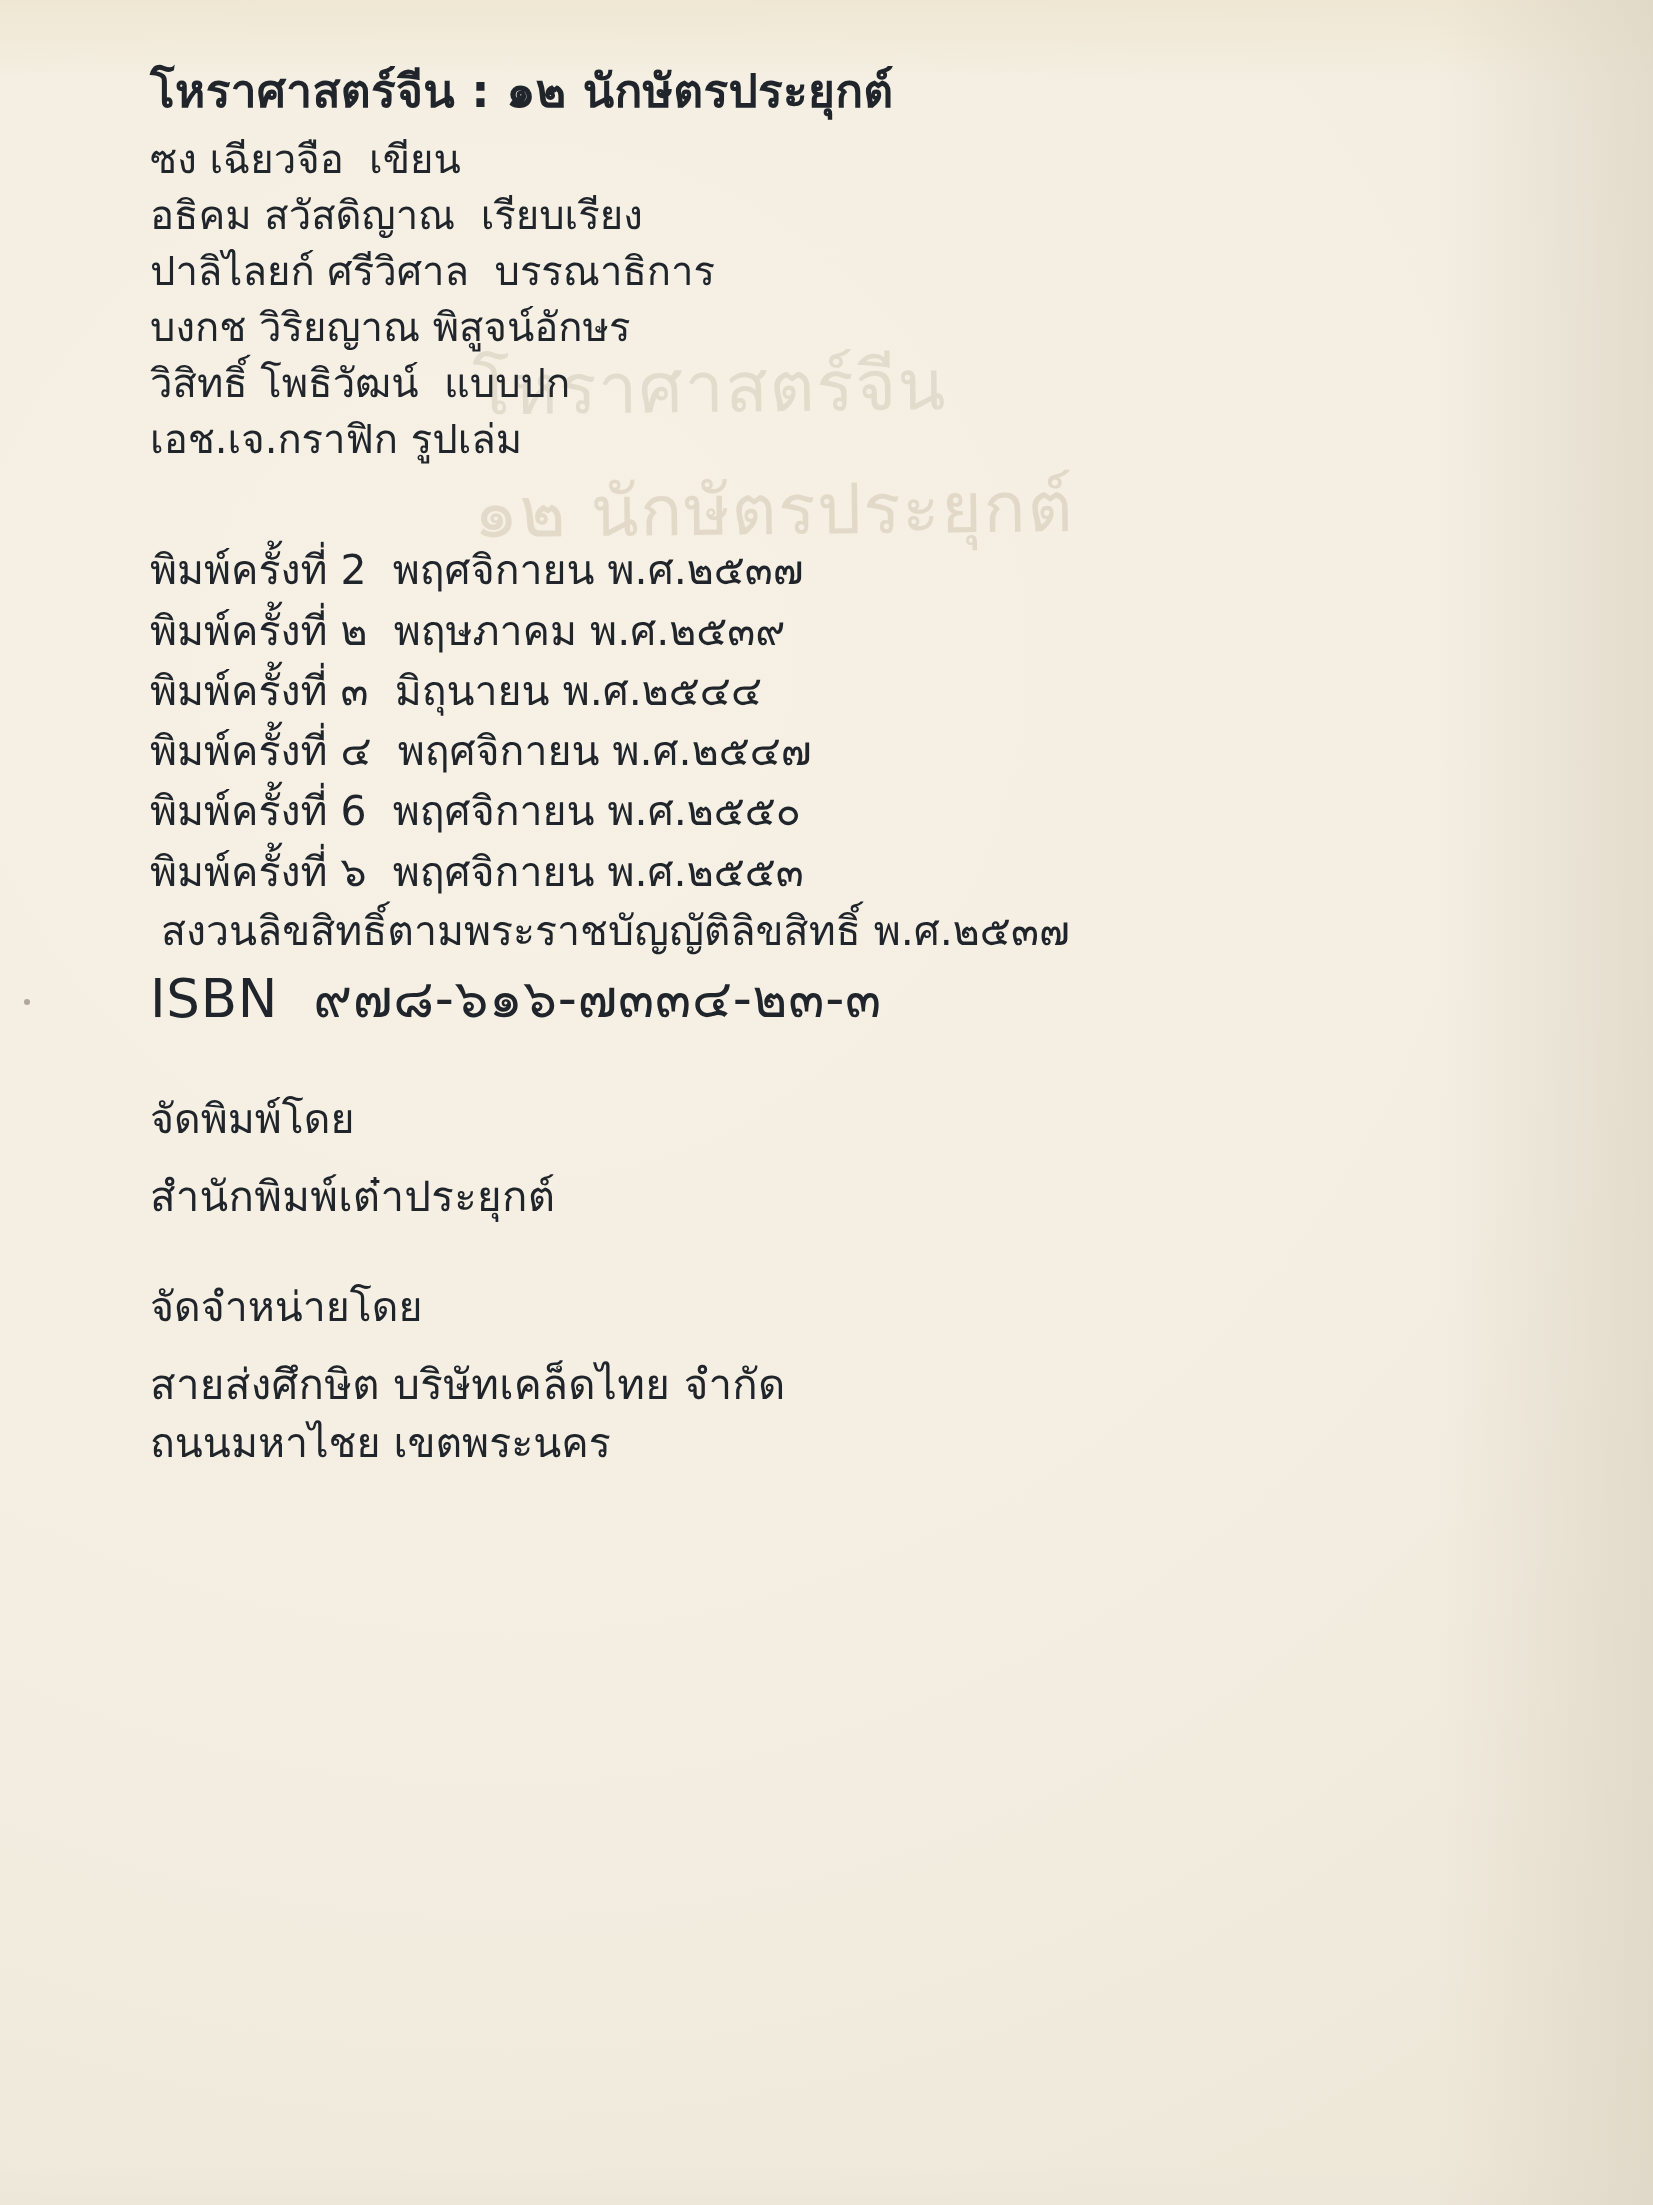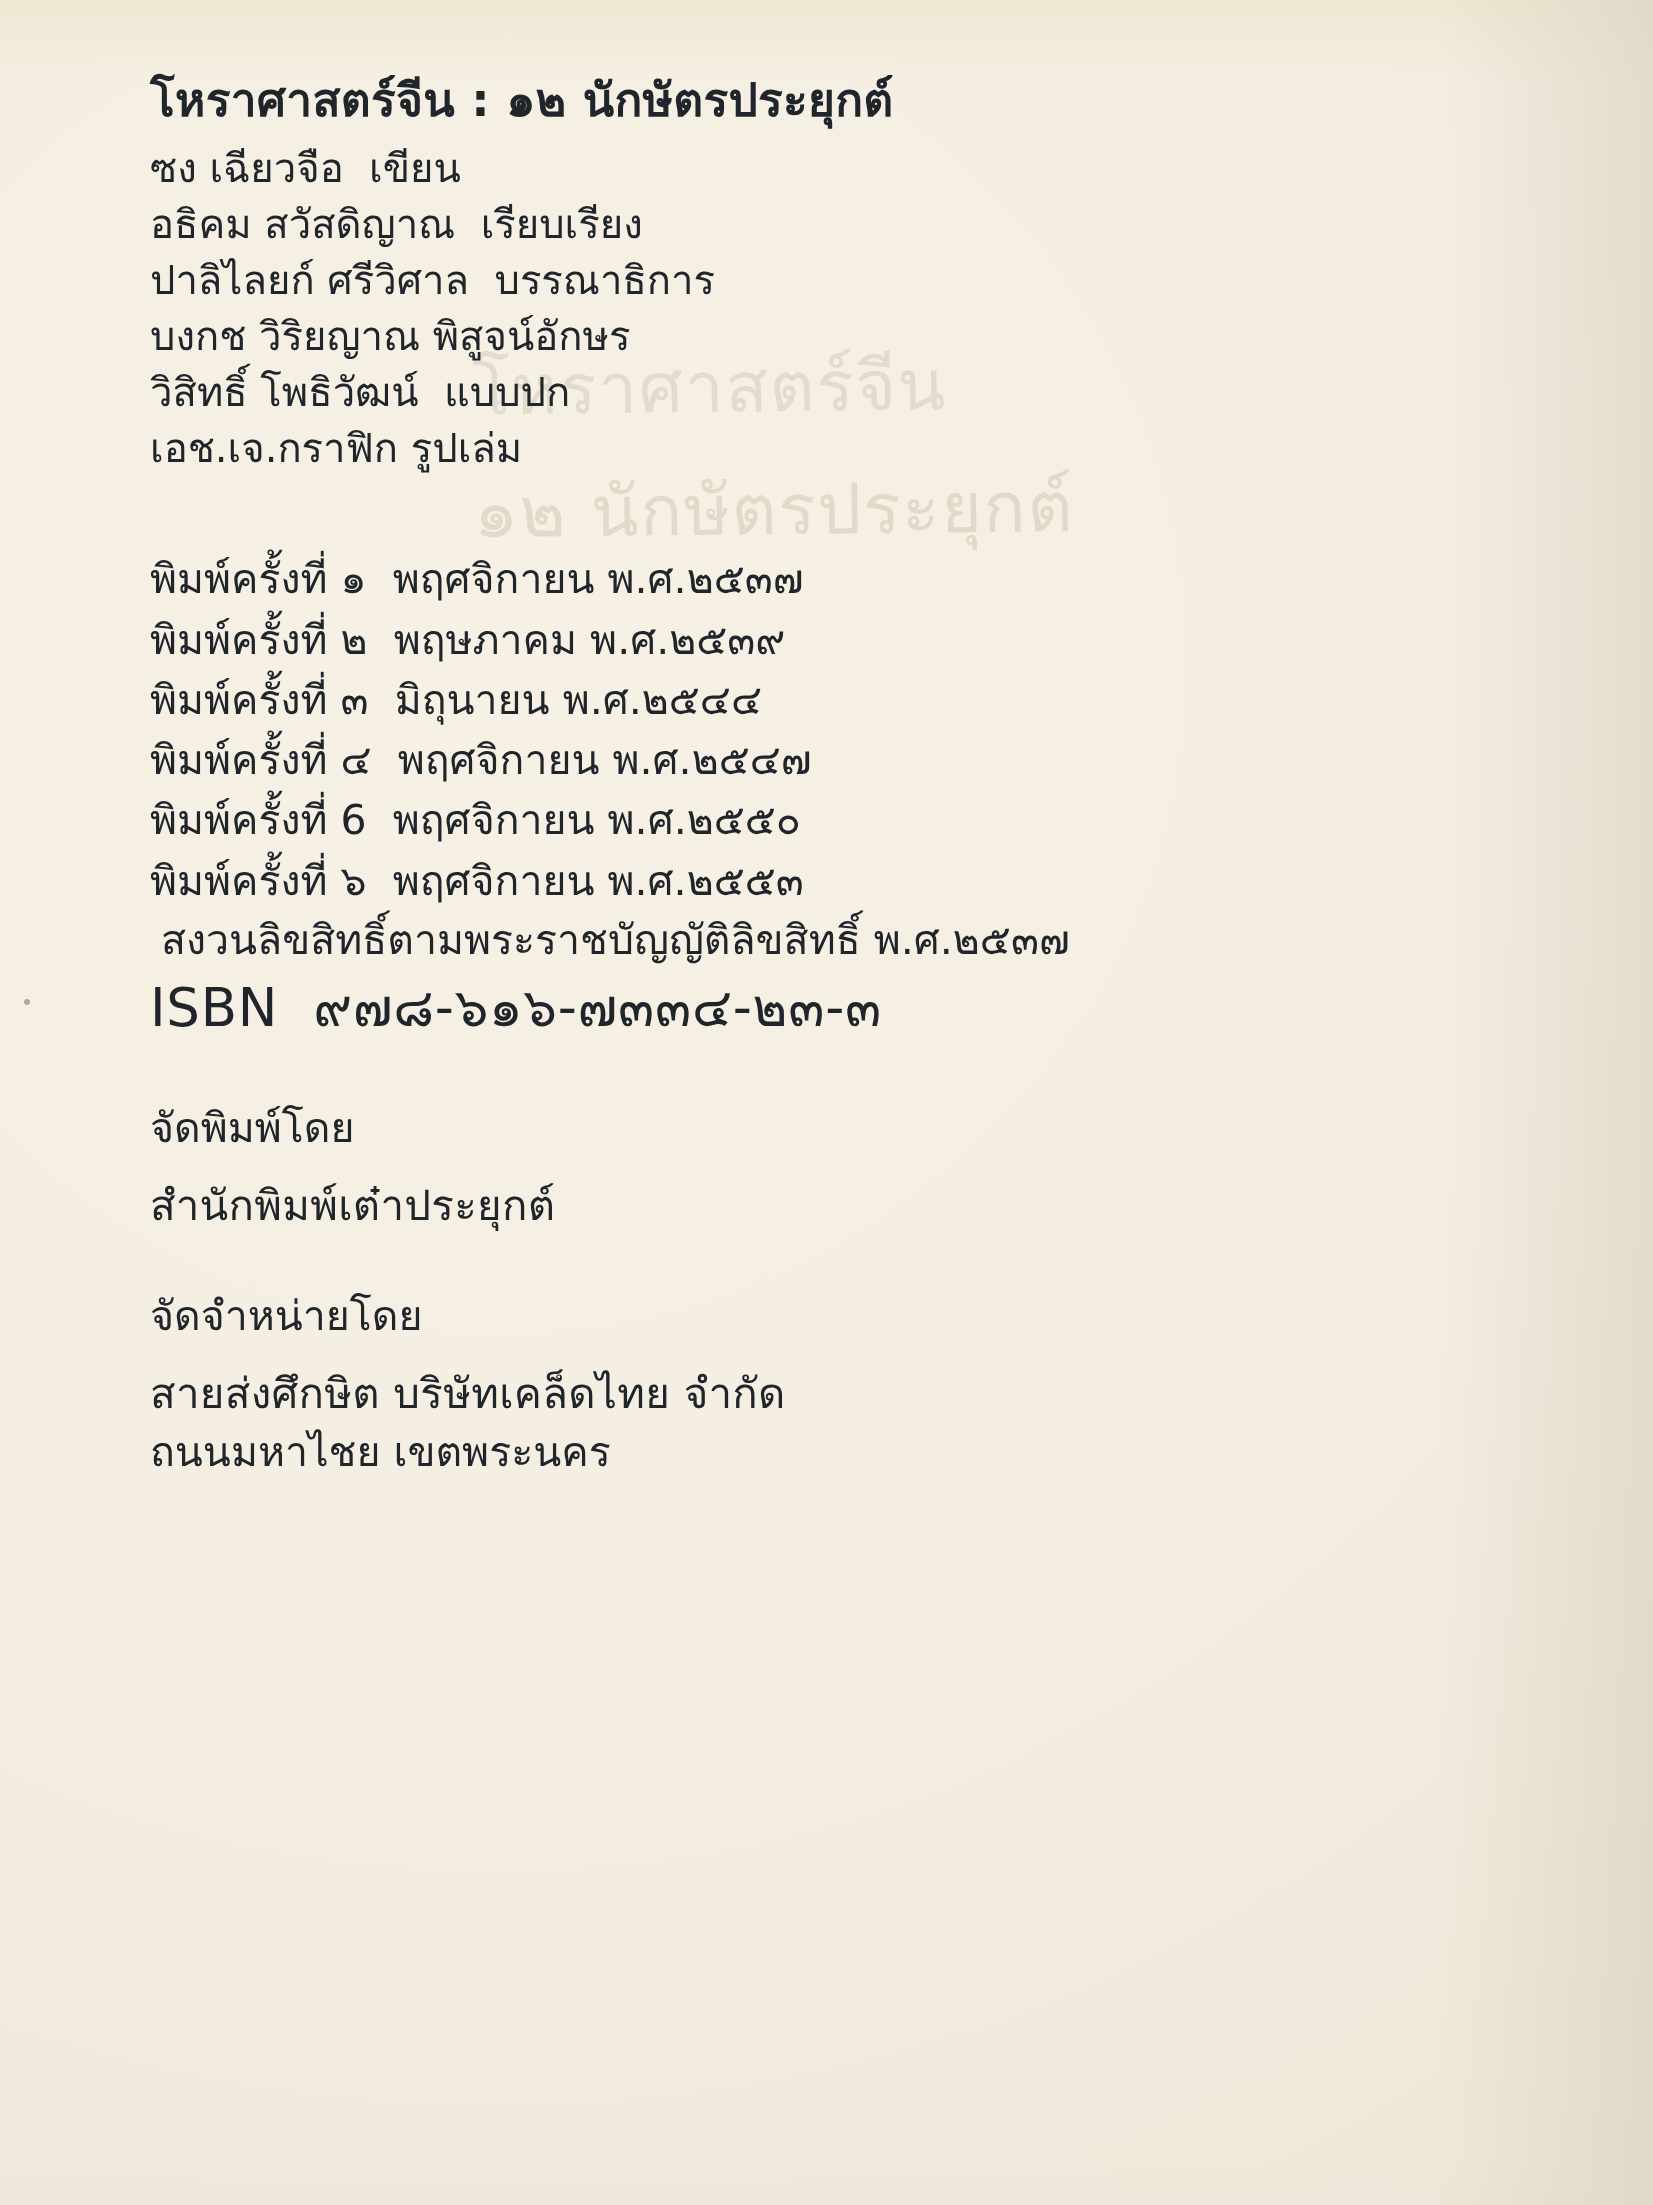--- a/index.html
+++ b/index.html
@@ -67,21 +67,21 @@
     top: 999px;
     width: 6px;
     height: 6px;
     border-radius: 50%;
     background: rgba(90,80,70,0.45);
   }
 
   .content {
     position: absolute;
     left: 150px;
-    top: 71px;
+    top: 62px;
     width: 1351px;
     color: #1d2128;
   }
 
   .line {
     font-family: "DejaVu Sans", sans-serif;
     font-size: 42px;
     line-height: 1.33;
     color: #20242b;
     white-space: pre;
@@ -171,21 +171,21 @@
       <div class="line">อธิคม สวัสดิญาณ  เรียบเรียง</div>
       <div class="line">ปาลิไลยก์ ศรีวิศาล  บรรณาธิการ</div>
       <div class="line">บงกช วิริยญาณ พิสูจน์อักษร</div>
       <div class="line">วิสิทธิ์ โพธิวัฒน์  แบบปก</div>
       <div class="line">เอช.เจ.กราฟิก รูปเล่ม</div>
     </div>
 
     <div class="gap-lg"></div>
 
     <div class="printings">
-      <div class="line">พิมพ์ครั้งที่ ๑  พฤศจิกายน พ.ศ.๒๕๓๗</div>
+      <div class="line">พิมพ์ครั้งที่ 2  พฤศจิกายน พ.ศ.๒๕๓๗</div>
       <div class="line">พิมพ์ครั้งที่ ๒  พฤษภาคม พ.ศ.๒๕๓๙</div>
       <div class="line">พิมพ์ครั้งที่ ๓  มิถุนายน พ.ศ.๒๕๔๔</div>
       <div class="line">พิมพ์ครั้งที่ ๔  พฤศจิกายน พ.ศ.๒๕๔๗</div>
       <div class="line">พิมพ์ครั้งที่ 6  พฤศจิกายน พ.ศ.๒๕๕๐</div>
       <div class="line">พิมพ์ครั้งที่ ๖  พฤศจิกายน พ.ศ.๒๕๕๓</div>
     </div>
 
     <div class="line rights">สงวนลิขสิทธิ์ตามพระราชบัญญัติลิขสิทธิ์ พ.ศ.๒๕๓๗</div>
     <div class="line isbn">ISBN  ๙๗๘-๖๑๖-๗๓๓๔-๒๓-๓</div>
 

